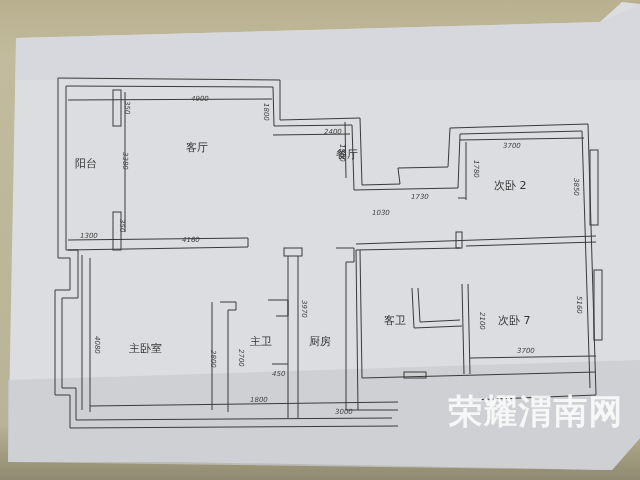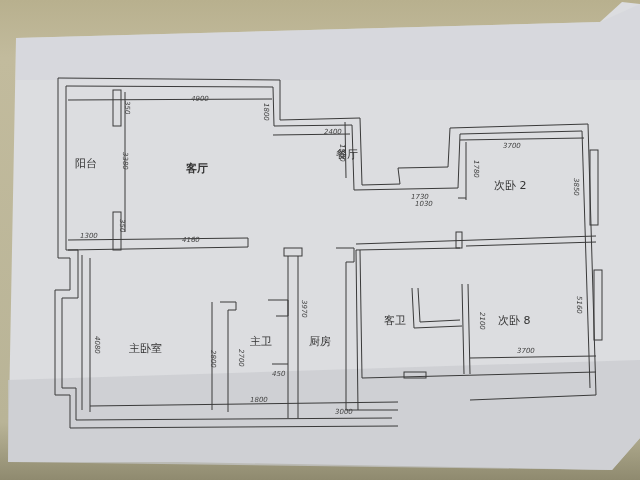--- a/index.html
+++ b/index.html
@@ -76,48 +76,49 @@
     <polyline points="268,300 288,300 288,316 276,316"></polyline>
     <line x1="272" y1="364" x2="288" y2="364"></line>
 
     <polyline points="336,248 354,248 354,262 346,262 346,410"></polyline>
     <line x1="356" y1="250" x2="358" y2="410"></line>
     <line x1="346" y1="410" x2="398" y2="410"></line>
   </g>
 </svg>
 
 <div class="lbl" style="left:75px;top:156px;text-align:center;">阳台</div>
-<div class="lbl" style="left:186px;top:161px;font-weight:bold;">客厅</div>
+<div class="lbl" style="left:186px;top:140px;">客厅</div>
 <div class="lbl" style="left:296px;top:147px;margin-left:40px;">餐厅</div>
 <div class="lbl" style="left:129px;top:341px;">主卧室</div>
 <div class="lbl" style="left:250px;top:334px;">主卫</div>
 <div class="lbl" style="left:309px;top:334px;">厨房</div>
 <div class="lbl" style="left:384px;top:313px;">客卫</div>
-<div class="lbl" style="left:498px;top:313px;">次卧 8</div>
+<div class="lbl" style="left:498px;top:313px;">次卧 7</div>
 <div class="lbl" style="left:494px;top:178px;">次卧 2</div>
 
 <div class="dim" style="left:191px;top:95px;">4900</div>
 <div class="dim v" style="left:131px;top:101px;">350</div>
 <div class="dim v" style="left:270px;top:103px;">1800</div>
 <div class="dim v" style="left:129px;top:152px;">3380</div>
 <div class="dim" style="left:300px;top:128px;margin-left:24px;">2400</div>
 <div class="dim v" style="left:346px;top:144px;">1500</div>
 <div class="dim" style="left:80px;top:232px;text-align:center;">1300</div>
 <div class="dim v" style="left:126px;top:219px;">350</div>
 <div class="dim" style="left:182px;top:228px;margin-top:8px;">4160</div>
-<div class="dim" style="left:372px;top:200px;margin-left:43px;">1030</div>
+<div class="dim" style="left:372px;top:209px;">1030</div>
 <div class="dim" style="left:411px;top:193px;">1730</div>
 <div class="dim" style="left:503px;top:142px;">3700</div>
 <div class="dim v" style="left:480px;top:160px;">1780</div>
 <div class="dim v" style="left:580px;top:178px;">3850</div>
 <div class="dim v" style="left:101px;top:336px;">4080</div>
 <div class="dim v" style="left:217px;top:350px;">2800</div>
 <div class="dim v" style="left:245px;top:349px;">2700</div>
 <div class="dim" style="left:272px;top:370px;">450</div>
 <div class="dim" style="left:250px;top:396px;">1800</div>
 <div class="dim v" style="left:308px;top:300px;">3970</div>
 <div class="dim" style="left:335px;top:396px;margin-top:12px;">3000</div>
 <div class="dim v" style="left:486px;top:312px;">2100</div>
 <div class="dim" style="left:517px;top:347px;">3700</div>
 <div class="dim v" style="left:583px;top:296px;">5160</div>
 
 <div id="watermark">
+  <div id="wm-cn">荣耀渭南网</div>
 </div>
 
 </body></html>

